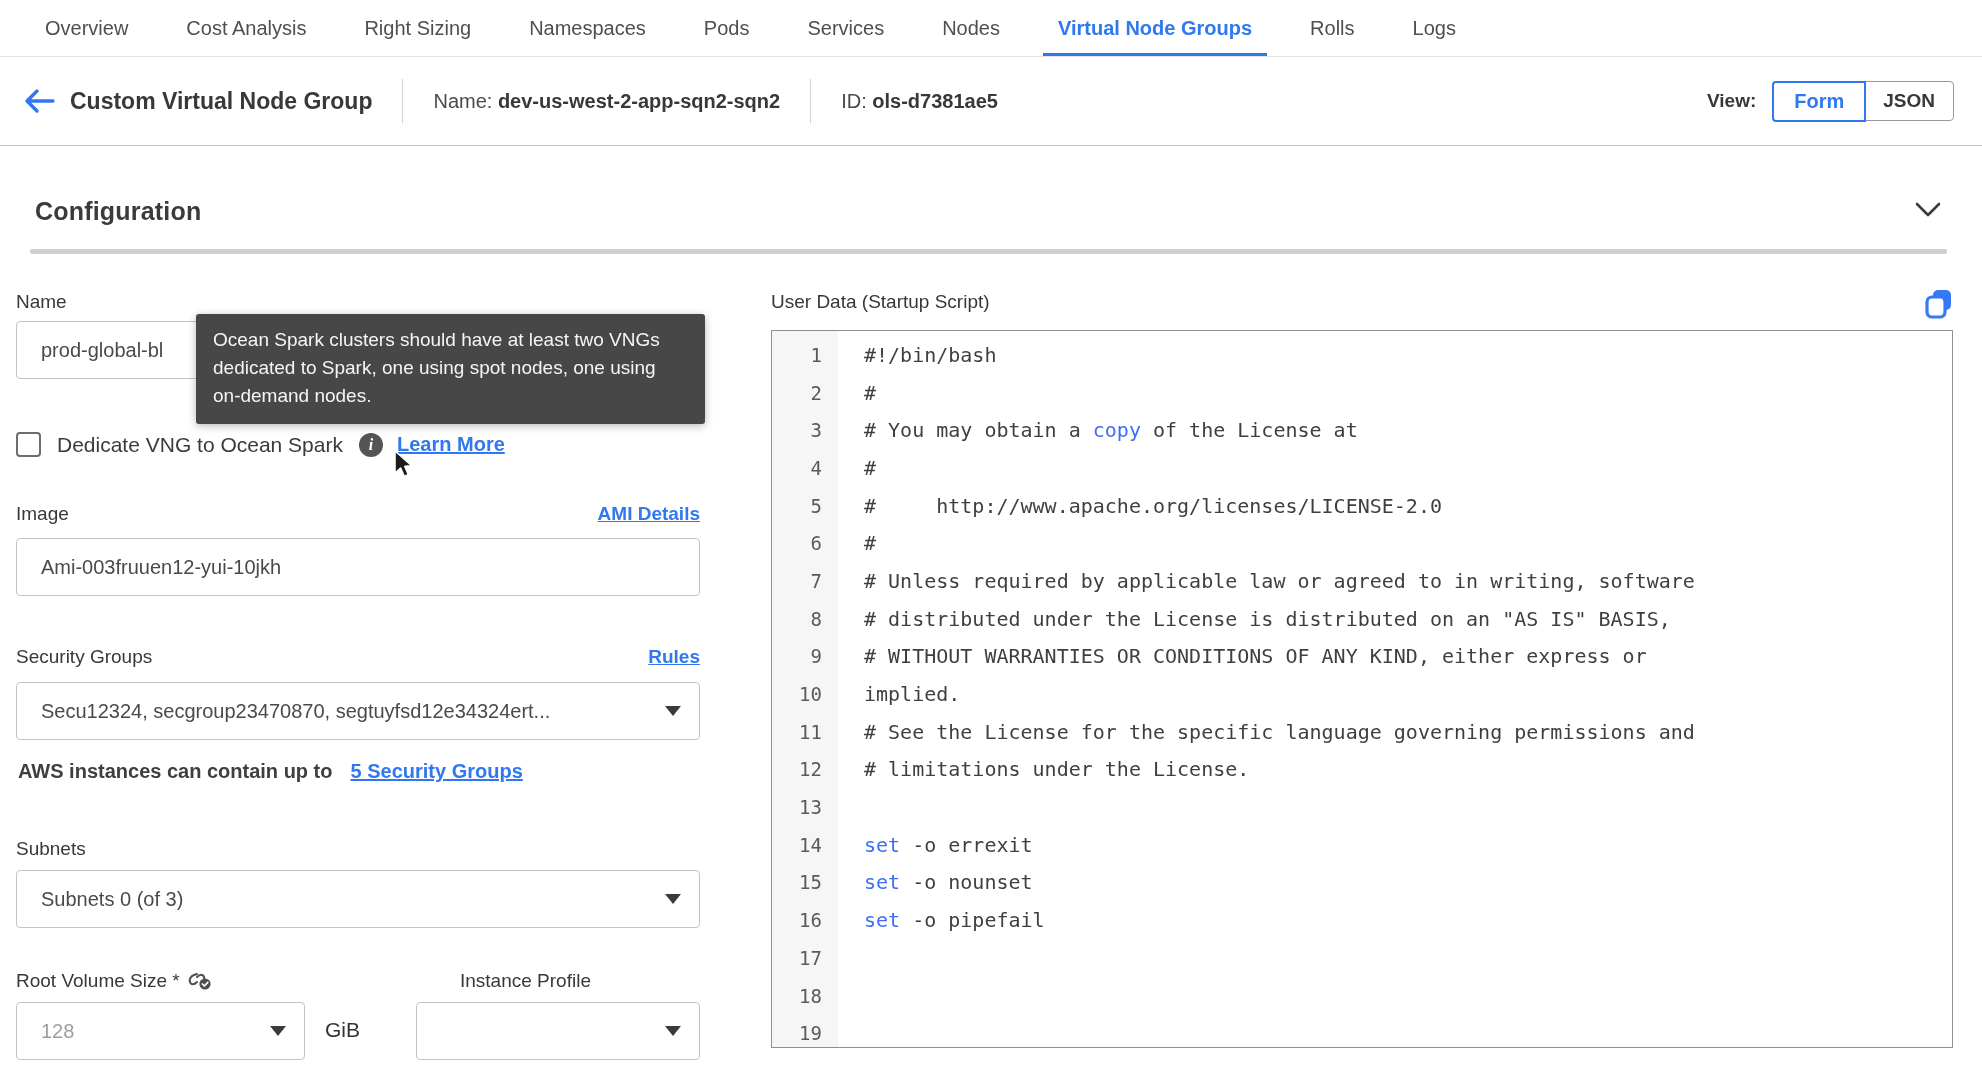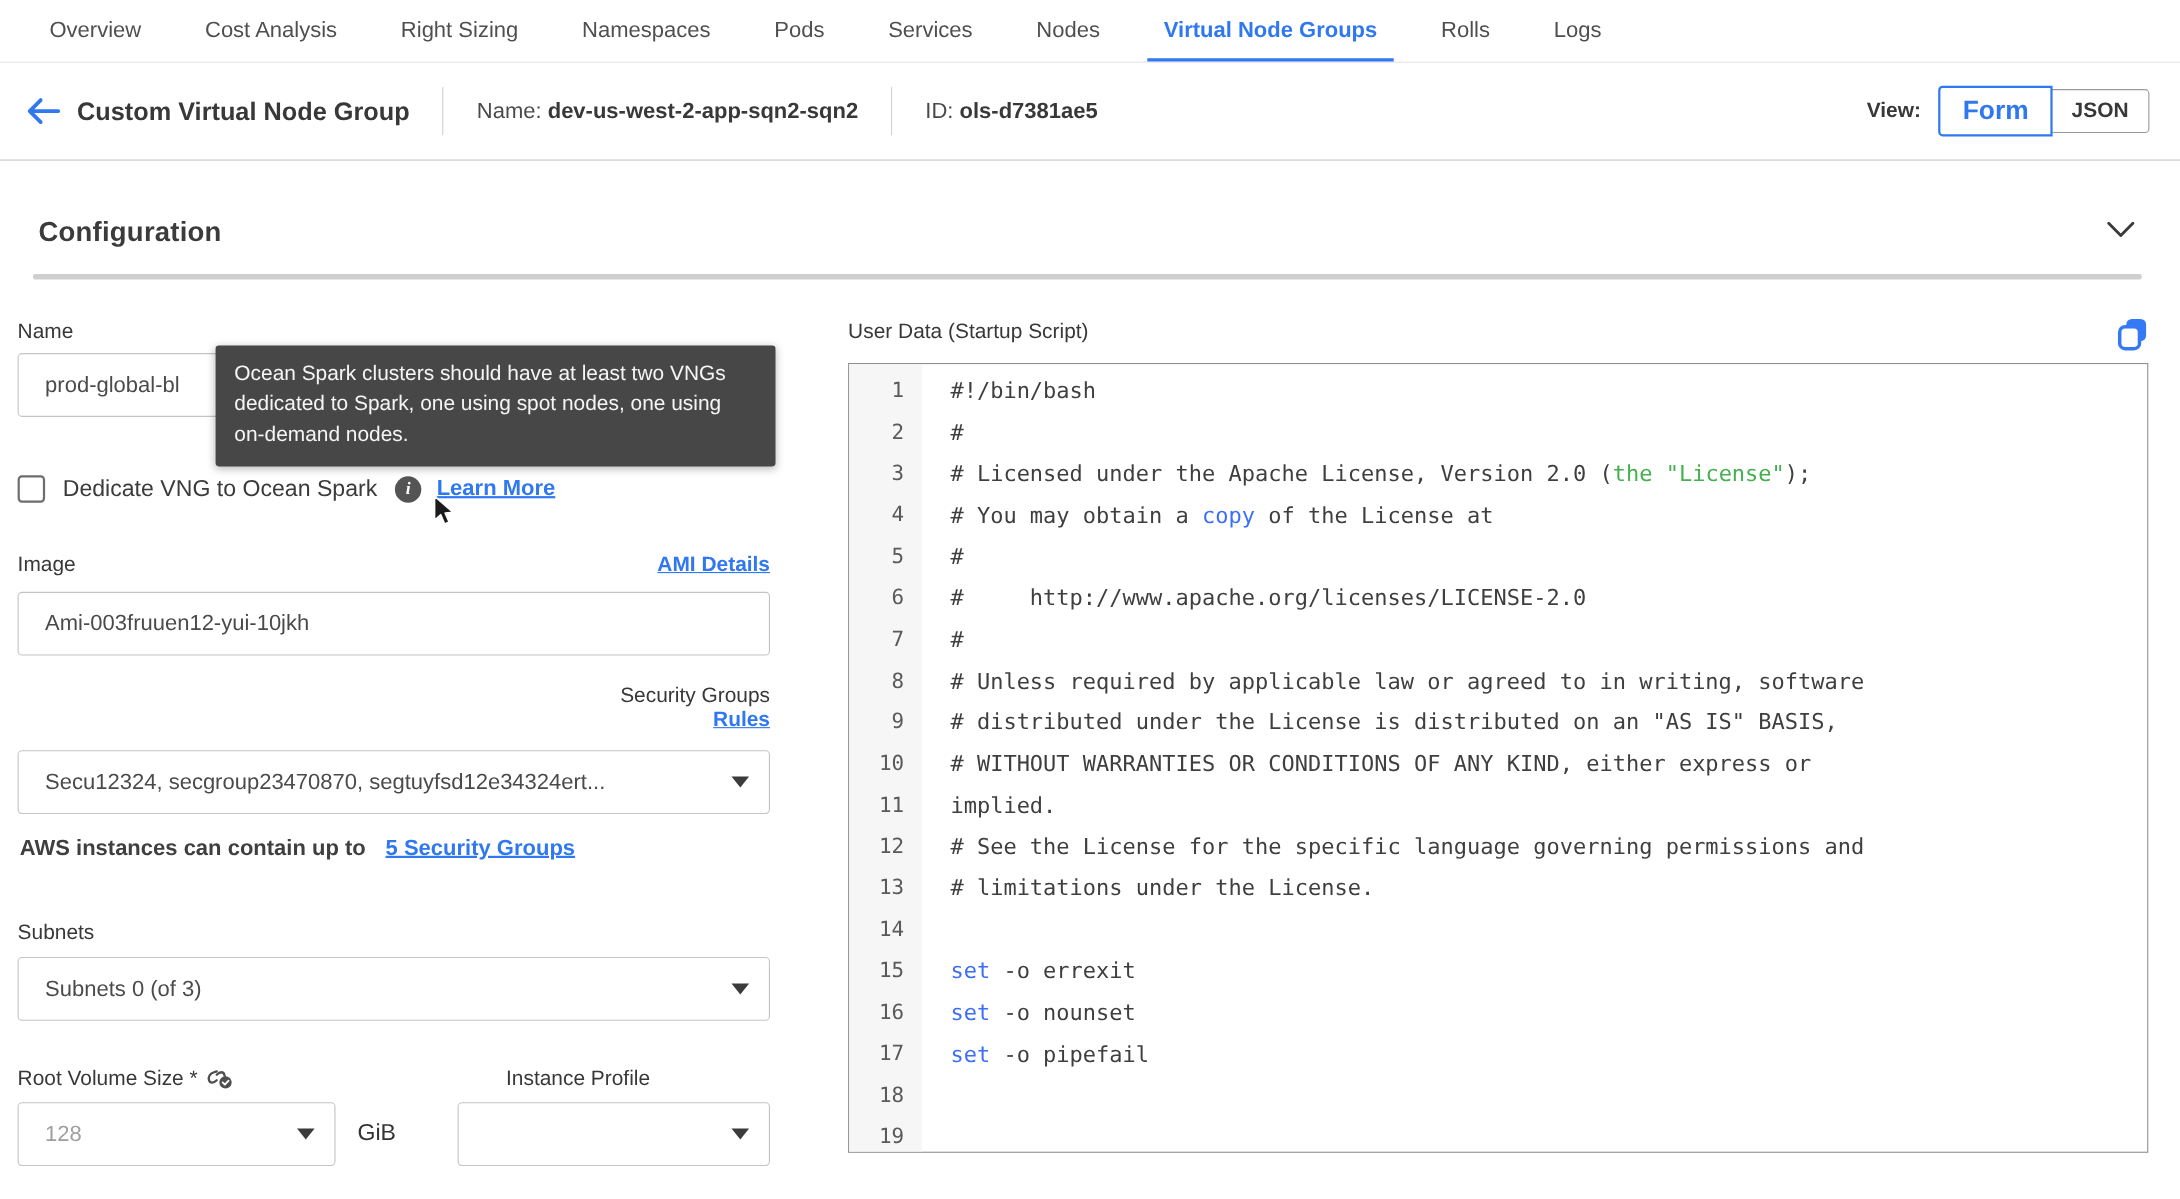--- a/index.html
+++ b/index.html
@@ -17,21 +17,21 @@
   .pagehead { position:absolute; top:57px; left:0; width:1982px; height:89px;
               border-bottom:1px solid #c6c6c6; display:flex; align-items:center; padding:0 28px 0 22px; }
   .back-btn { width:34px; height:30px; display:flex; align-items:center; justify-content:center; cursor:pointer; }
   .page-title { font-size:23px; font-weight:bold; color:#383838; margin-left:14px; white-space:nowrap; }
   .vdiv { width:1px; height:44px; background:#d2d2d2; margin:0 30px; }
   .kv { font-size:20px; color:#4a4a4a; white-space:nowrap; }
   .kv b { color:#383838; }
   .spacer { flex:1; }
   .view-label { font-size:19px; font-weight:bold; color:#383838; margin-right:16px; }
   .seg { display:flex; align-items:center; }
-  .seg-form { padding:7px 20px; border:2px solid #2f78ef; color:#2f78ef; font-weight:bold; font-size:24px;
+  .seg-form { padding:7px 20px; border:2px solid #2f78ef; color:#2f78ef; font-weight:bold; font-size:20px;
               border-radius:4px 0 0 4px; background:#fff; z-index:2; cursor:pointer; }
   .seg-json { padding:8px 18px; border:1px solid #9a9a9a; color:#383838; font-weight:bold; font-size:19px;
               border-radius:0 4px 4px 0; margin-left:-2px; cursor:pointer; }
 
   
   .config-head { position:absolute; top:186px; left:35px; width:1912px; height:50px;
                  display:flex; justify-content:space-between; align-items:center; }
   .config-title { font-size:25px; font-weight:bold; color:#3b3b3b; letter-spacing:.2px; }
   .chev { cursor:pointer; padding:6px; }
   .config-divider { position:absolute; top:249px; left:30px; width:1917px; height:5px; background:#cfcfcf; border-radius:2px; }
@@ -142,21 +142,21 @@
   </div>
 
   <div class="abs row-between" style="top:503px; left:0;">
     <div class="flabel">Image</div>
     <div class="link">AMI Details</div>
   </div>
   <div class="abs tbox" style="top:538px; left:0;">
     <span>Ami-003fruuen12-yui-10jkh</span>
   </div>
 
-  <div class="abs row-between" style="top:622px; left:0;flex-direction:column;">
+  <div class="abs row-between" style="top:646px; left:0;">
     <div class="flabel">Security Groups</div>
     <div class="link">Rules</div>
   </div>
   <div class="abs tbox selbox" style="top:682px; left:0;">
     <span>Secu12324, secgroup23470870, segtuyfsd12e34324ert...</span>
     <span class="caret"></span>
   </div>
   <div class="abs checkrow" style="top:760px; left:2px;">
     <span class="note">AWS instances can contain up to</span>
     <span class="link" style="margin-left:18px; font-size:20px;">5 Security Groups</span>
@@ -224,21 +224,20 @@
       <div class="ln">14</div>
       <div class="ln">15</div>
       <div class="ln">16</div>
       <div class="ln">17</div>
       <div class="ln">18</div>
       <div class="ln">19</div>
     </div>
   <div class="codearea" id="codearea">
       <div class="codeline"><span>#!/bin/bash</span></div>
       <div class="codeline"><span>#</span></div>
-      <div class="codeline"><span># Licensed under the Apache License, Version 2.0 (</span><span class="c-green">the "License"</span><span>);</span></div>
       <div class="codeline"><span># You may obtain a </span><span class="c-blue">copy</span><span> of the License at</span></div>
       <div class="codeline"><span>#</span></div>
       <div class="codeline"><span>#     http://www.apache.org/licenses/LICENSE-2.0</span></div>
       <div class="codeline"><span>#</span></div>
       <div class="codeline"><span># Unless required by applicable law or agreed to in writing, software</span></div>
       <div class="codeline"><span># distributed under the License is distributed on an "AS IS" BASIS,</span></div>
       <div class="codeline"><span># WITHOUT WARRANTIES OR CONDITIONS OF ANY KIND, either express or</span></div>
       <div class="codeline"><span>implied.</span></div>
       <div class="codeline"><span># See the License for the specific language governing permissions and</span></div>
       <div class="codeline"><span># limitations under the License.</span></div>

